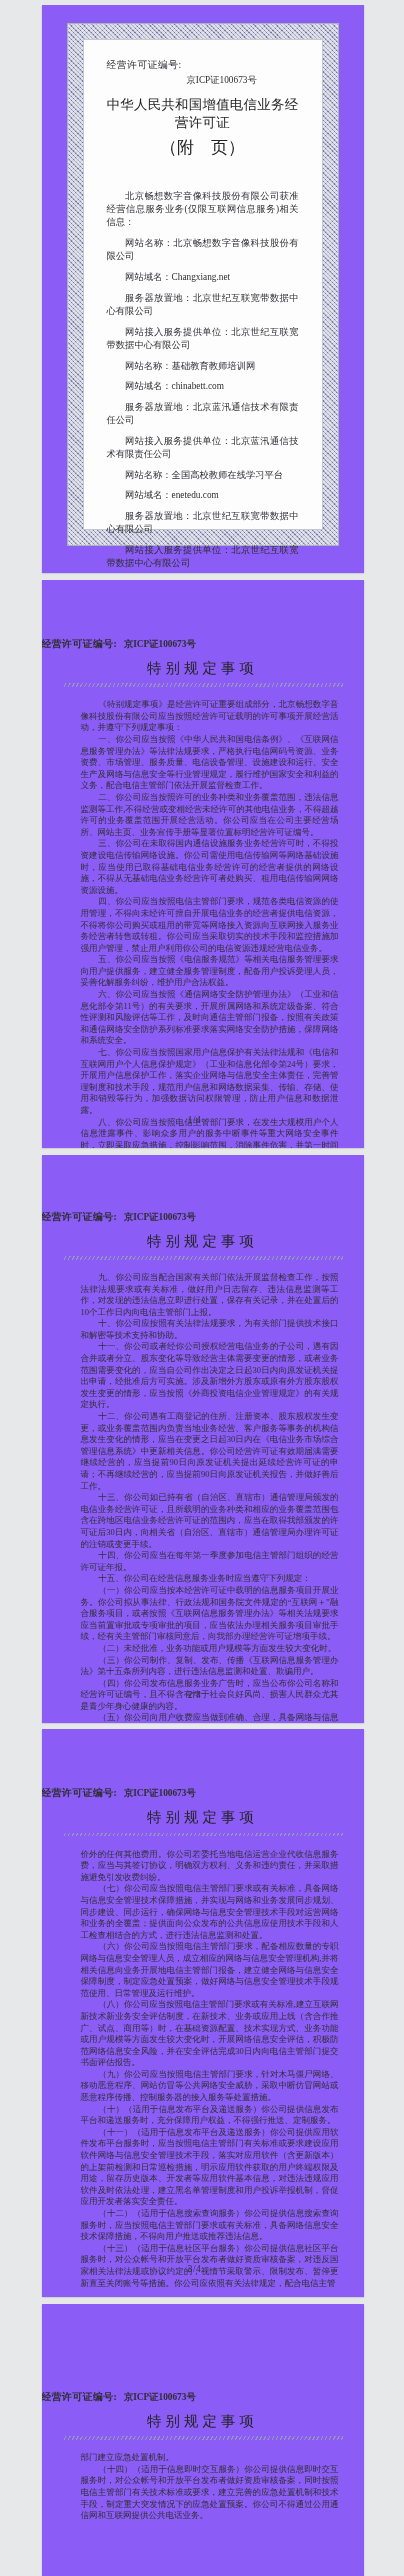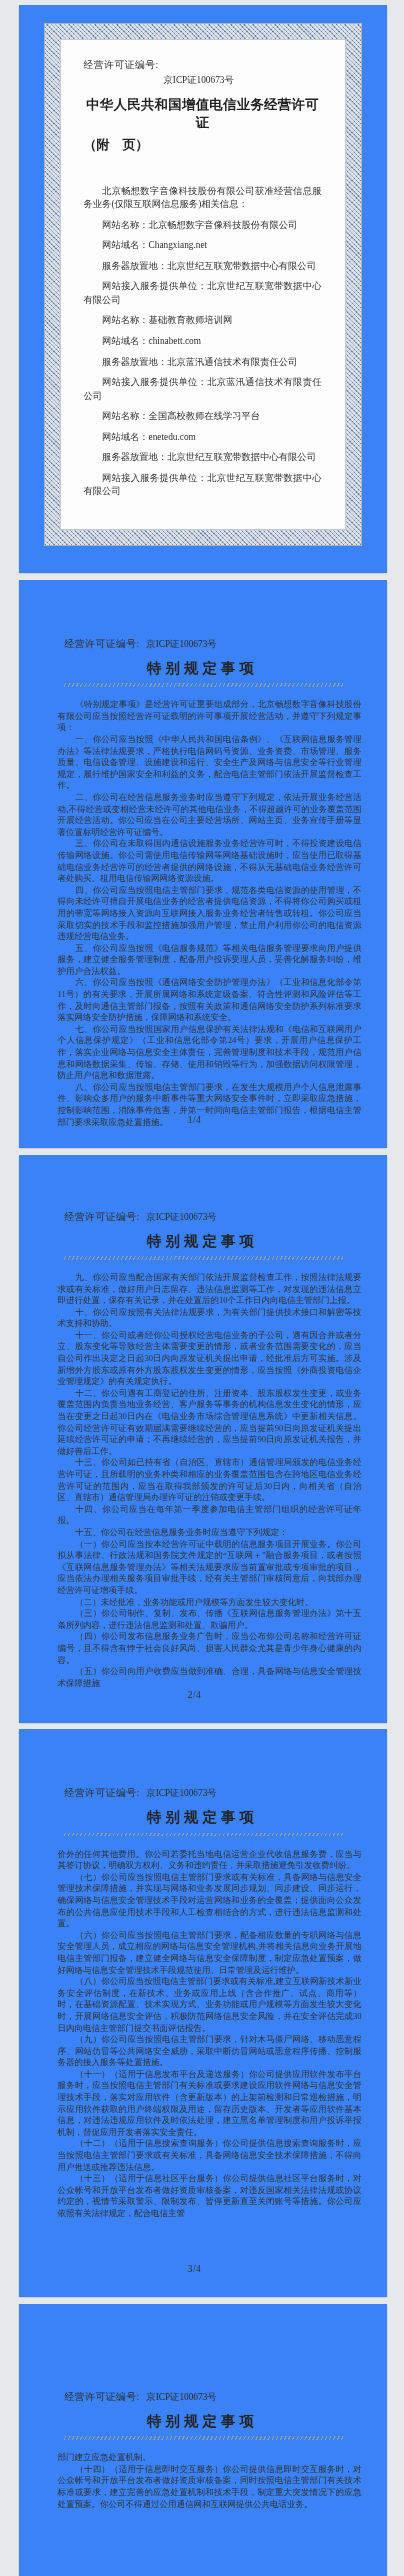--- a/index.html
+++ b/index.html
@@ -3,57 +3,57 @@
 <meta charset="utf-8">
 <style>
   html,body{margin:0;padding:0;}
   body{
     width:405px;background:#e7e8e9;
     font-family:"Liberation Serif","DejaVu Serif",serif;
     color:#2e2e30;
   }
   .canvas{width:405px;height:2873px;position:relative;overflow:hidden;background:#e7e8e9;}
   .page{
-    position:relative;width:368px;height:568px;margin:0 auto 6.7px;
-    background:#3b82f6;box-shadow:0 0.5px 1.5px rgba(0,0,0,.28);
+    position:relative;width:322px;height:568px;margin:0 auto 6.7px;
+    background:#8b5cf6;box-shadow:0 0.5px 1.5px rgba(0,0,0,.28);
     overflow:hidden;
   }
   .page.first{margin-top:5.2px;}
   
   .cert-frame{
     position:absolute;top:17.5px;left:25px;right:25px;bottom:27px;
     background:
       repeating-linear-gradient(45deg, rgba(120,131,146,.50) 0 1px, rgba(223,227,232,.85) 1px 3.1px),
       repeating-linear-gradient(-45deg, rgba(120,131,146,.42) 0 1px, rgba(235,238,241,.9) 1px 3.1px);
     border:0.5px solid #aab2bb;
   }
   .cert-inner{
     position:absolute;inset:15px;background:#fdfdfe;border:0.5px solid #c3c9d0;
   }
   .cert-content{padding:19.6px 23px 0 23px;}
   .cert-no-label{font-size:9.8px;letter-spacing:0.5px;}
   .cert-no-value{font-size:9.3px;margin:2.1px 0 0 80px;font-family:"Liberation Serif","DejaVu Sans Mono",serif;}
   .cert-title{
-    margin:8.2px 0 0;text-align:center;font-size:13.4px;font-weight:bold;
+    margin:8.2px 0 0;text-align:center;font-size:13.4px;font-weight:normal;
     letter-spacing:0.3px;color:#222;
   }
   .cert-subtitle{
-    margin:4.1px 0 0;font-size:13px;font-weight:bold;color:#222;
+    margin:4.1px 0 0;text-align:center;font-size:17px;font-weight:normal;color:#222;
   }
   .cert-body{margin-top:31px;}
   .cert-body p{
     font-size:9.3px;line-height:13.4px;margin:0 0 7.2px;
     text-indent:2em;text-align:justify;
   }
   
-  .sp-header{padding-left:46px;font-size:9.8px;white-space:nowrap;}
+  .sp-header{font-size:9.8px;white-space:nowrap;font-weight:bold;}
   .sp-header .no-label{letter-spacing:0.5px;}
   .sp-header .no-value{font-size:9.3px;margin-left:4.1px;}
   .sp-title{
-    margin:8.2px 0 0;text-align:center;font-size:14.4px;font-weight:bold;
+    margin:8.2px 0 0;text-align:center;font-size:14.4px;font-weight:normal;
     letter-spacing:4.1px;color:#242425;
   }
   .wavy{
     height:3.6px;width:281px;margin:5.2px auto 0;
     background:repeating-linear-gradient(-62deg,
       transparent 0 1px, #99a1aa 1px 2.1px, transparent 2.1px 3.6px);
     opacity:.85;
   }
   .sp-body{margin:12.4px 25px 0 39px;}
   .sp-body p{
@@ -102,21 +102,21 @@
   <div class="page" style="padding-top:58px;box-sizing:border-box;">
     <div class="sp-header">
       <span class="no-label">经营许可证编号:</span>
       <span class="no-value">京ICP证100673号</span>
     </div>
     <h2 class="sp-title">特别规定事项</h2>
     <div class="wavy"></div>
     <div class="sp-body">
       <p>《特别规定事项》是经营许可证重要组成部分，北京畅想数字音像科技股份有限公司应当按照经营许可证载明的许可事项开展经营活动，并遵守下列规定事项：</p>
       <p>一、你公司应当按照《中华人民共和国电信条例》、《互联网信息服务管理办法》等法律法规要求，严格执行电信网码号资源、业务资费、市场管理、服务质量、电信设备管理、设施建设和运行、安全生产及网络与信息安全等行业管理规定，履行维护国家安全和利益的义务，配合电信主管部门依法开展监督检查工作。</p>
-      <p>二、你公司在经营信息服务业务时应当遵守下列规定，依法开展业务经营活动,不得经营或变相经营未经许可的其他电信业务，不得超越许可的业务覆盖范围开展经营活动。你公司应当在公司主要经营场所、网站主页、业务宣传手册等显著位置标明经营许可证编号。</p>
+      <p>二、你公司应当按照许可的业务种类和业务覆盖范围，违法信息监测等工作,不得经营或变相经营未经许可的其他电信业务，不得超越许可的业务覆盖范围开展经营活动。你公司应当在公司主要经营场所、网站主页、业务宣传手册等显著位置标明经营许可证编号。</p>
       <p>三、你公司在未取得国内通信设施服务业务经营许可时，不得投资建设电信传输网络设施。你公司需使用电信传输网等网络基础设施时，应当使用已取得基础电信业务经营许可的经营者提供的网络设施，不得从无基础电信业务经营许可者处购买、租用电信传输网网络资源设施。</p>
       <p>四、你公司应当按照电信主管部门要求，规范各类电信资源的使用管理，不得向未经许可擅自开展电信业务的经营者提供电信资源，不得将你公司购买或租用的带宽等网络接入资源向互联网接入服务业务经营者转售或转租。你公司应当采取切实的技术手段和监控措施加强用户管理，禁止用户利用你公司的电信资源违规经营电信业务。</p>
       <p>五、你公司应当按照《电信服务规范》等相关电信服务管理要求向用户提供服务，建立健全服务管理制度，配备用户投诉受理人员，妥善化解服务纠纷，维护用户合法权益。</p>
       <p>六、你公司应当按照《通信网络安全防护管理办法》（工业和信息化部令第11号）的有关要求，开展所属网络和系统定级备案、符合性评测和风险评估等工作，及时向通信主管部门报备，按照有关政策和通信网络安全防护系列标准要求落实网络安全防护措施，保障网络和系统安全。</p>
       <p>七、你公司应当按照国家用户信息保护有关法律法规和《电信和互联网用户个人信息保护规定》（工业和信息化部令第24号）要求，开展用户信息保护工作，落实企业网络与信息安全主体责任，完善管理制度和技术手段，规范用户信息和网络数据采集、传输、存储、使用和销毁等行为，加强数据访问权限管理，防止用户信息和数据泄露。</p>
       <p>八、你公司应当按照电信主管部门要求，在发生大规模用户个人信息泄露事件、影响众多用户的服务中断事件等重大网络安全事件时，立即采取应急措施，控制影响范围，消除事件危害，并第一时间向电信主管部门报告，根据电信主管部门要求采取应急处置措施。</p>
     </div>
     <div class="page-num">1/4</div>
   </div>
 
@@ -150,20 +150,21 @@
       <span class="no-value">京ICP证100673号</span>
     </div>
     <h2 class="sp-title">特别规定事项</h2>
     <div class="wavy"></div>
     <div class="sp-body">
       <p class="cont">价外的任何其他费用。你公司若委托当地电信运营企业代收信息服务费，应当与其签订协议，明确双方权利、义务和违约责任，并采取措施避免引发收费纠纷。</p>
       <p>（七）你公司应当按照电信主管部门要求或有关标准，具备网络与信息安全管理技术保障措施，并实现与网络和业务发展同步规划、同步建设、同步运行，确保网络与信息安全管理技术手段对运营网络和业务的全覆盖；提供面向公众发布的公共信息应使用技术手段和人工检查相结合的方式，进行违法信息监测和处置。</p>
       <p>（六）你公司应当按照电信主管部门要求，配备相应数量的专职网络与信息安全管理人员，成立相应的网络与信息安全管理机构,并将相关信息向业务开展地电信主管部门报备，建立健全网络与信息安全保障制度，制定应急处置预案，做好网络与信息安全管理技术手段规范使用、日常管理及运行维护。</p>
       <p>（八）你公司应当按照电信主管部门要求或有关标准,建立互联网新技术新业务安全评估制度，在新技术、业务或应用上线（含合作推广、试点、商用等）时，在基础资源配置、技术实现方式、业务功能或用户规模等方面发生较大变化时，开展网络信息安全评估，积极防范网络信息安全风险，并在安全评估完成30日内向电信主管部门提交书面评估报告。</p>
       <p>（九）你公司应当按照电信主管部门要求，针对木马僵尸网络、移动恶意程序、网站仿冒等公共网络安全威胁，采取中断仿冒网站或恶意程序传播、控制服务器的接入服务等处置措施。</p>
+      <p>（十）（适用于信息发布平台及递送服务）你公司提供信息发布平台和递送服务时，充分保障用户权益，不得强行推送、定制服务。</p>
       <p>（十一）（适用于信息发布平台及递送服务）你公司提供应用软件发布平台服务时，应当按照电信主管部门有关标准或要求建设应用软件网络与信息安全管理技术手段，落实对应用软件（含更新版本）的上架前检测和日常巡检措施，明示应用软件获取的用户终端权限及用途，留存历史版本、开发者等应用软件基本信息，对违法违规应用软件及时依法处理，建立黑名单管理制度和用户投诉举报机制，督促应用开发者落实安全责任。</p>
       <p>（十二）（适用于信息搜索查询服务）你公司提供信息搜索查询服务时，应当按照电信主管部门要求或有关标准，具备网络信息安全技术保障措施，不得向用户推送或推荐违法信息。</p>
       <p>（十三）（适用于信息社区平台服务）你公司提供信息社区平台服务时，对公众帐号和开放平台发布者做好资质审核备案，对违反国家相关法律法规或协议约定的，视情节采取警示、限制发布、暂停更新直至关闭账号等措施。你公司应依照有关法律规定，配合电信主管</p>
     </div>
     <div class="page-num">3/4</div>
   </div>
 
   <div class="page pg5" style="padding-top:87px;box-sizing:border-box;">
     <div class="sp-header">
       <span class="no-label">经营许可证编号:</span>

